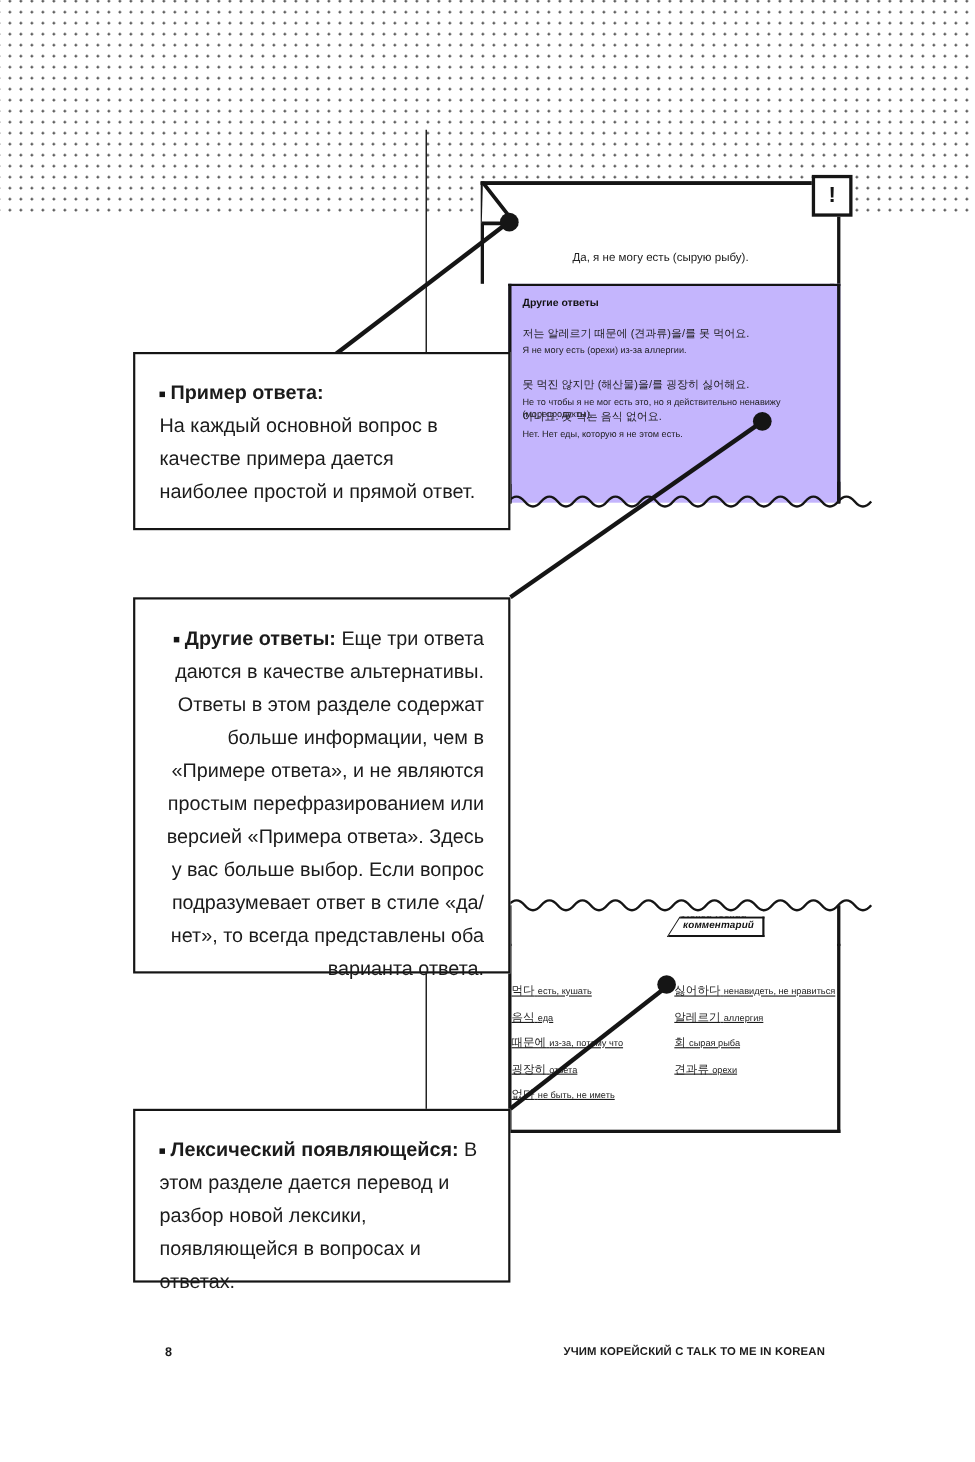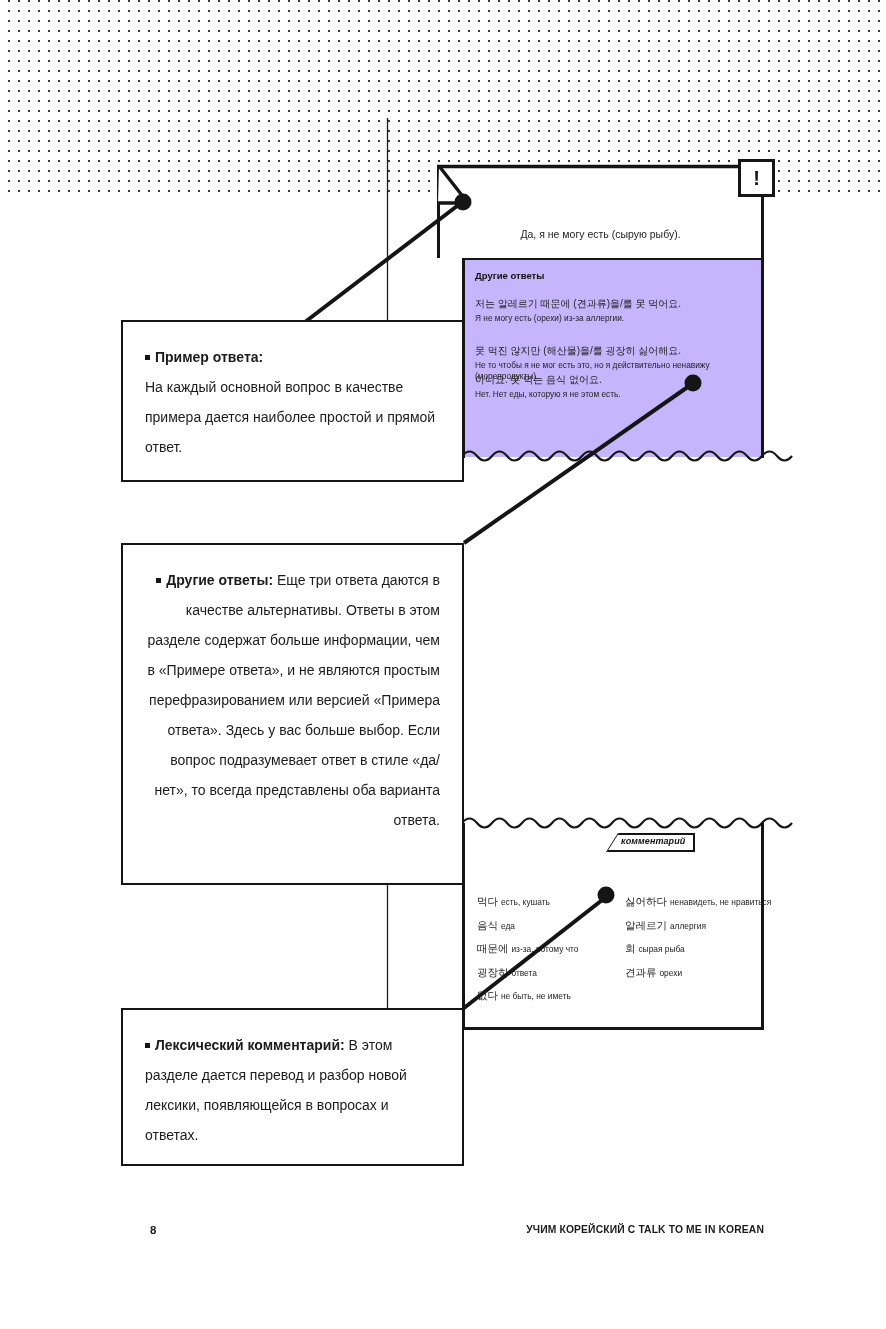--- a/index.html
+++ b/index.html
@@ -137,37 +137,37 @@
     width:15px; height:19px;
     background:#151515;
     clip-path:polygon(12px 0, 15px 0, 3px 19px, 0 19px);
   }
 
   .vocab-cols{
     position:absolute;
     left:0; top:38px; right:0;
     display:flex;
   }
-  .vocab-col{ width:50%; padding-left:12px; box-sizing:border-box;}
+  .vocab-col{ width:50%; padding-left:0; box-sizing:border-box;text-decoration:underline;}
   .vterm{ font-size:10.5px; line-height:1; margin-bottom:13px; white-space:nowrap;}
   .vterm .kw{ font-size:10.5px; color:#1d1d1d;}
   .vterm .gl{ font-size:8.4px; color:#1d1d1d;}
 
   
   .note{
     position:absolute;
     background:#ffffff;
     border:2.5px solid #151515;
     box-sizing:border-box;
     z-index:5;
     padding:20px 22px 18px 22px;
   }
   .note p{
     margin:0;
-    font-size:14px;
+    font-size:18px;
     line-height:30px;
     color:#1b1b1b;
   }
   .note .bull{
     display:inline-block;
     width:5px; height:5px;
     background:#151515;
     vertical-align:2px;
     margin-right:5px;
   }
@@ -181,21 +181,21 @@
   .footer{
     position:absolute;
     left:0; right:0; top:1224px;
     z-index:5;
   }
   .pg-num{
     position:absolute; left:150px; top:0;
     font-size:11.5px; font-weight:600; color:#1b1b1b;
   }
   .brand{
-    position:absolute; right:122px; top:0;
+    position:absolute; right:136px; top:0;
     font-size:10.3px; font-weight:700; letter-spacing:0.15px; color:#1b1b1b;
   }
 </style>
 </head>
 <body>
 
 <div id="page">
 
   <div class="dot-field"></div>
 
@@ -279,21 +279,21 @@
 
   <div class="note" id="note-other">
     <p>
       <span class="bull"></span><b>Другие ответы:</b>
       <span>Еще три ответа даются в качестве альтернативы. Ответы в этом разделе содержат больше информации, чем в «Примере ответа», и не являются простым перефразированием или версией «Примера ответа». Здесь у вас больше выбор. Если вопрос подразумевает ответ в стиле «да/нет», то всегда представлены оба варианта ответа.</span>
     </p>
   </div>
 
   <div class="note" id="note-vocab">
     <p>
-      <span class="bull"></span><b>Лексический комментарий:</b>
+      <span class="bull"></span><b>Лексический появляющейся:</b>
       <span>В этом разделе дается перевод и разбор новой лексики, появляющейся в вопросах и ответах.</span>
     </p>
   </div>
 
   <svg class="overlay" viewBox="0 0 886 1329">
 
     <line x1="305" y1="322" x2="461" y2="203" stroke="#151515" stroke-width="4"></line>
     <circle cx="463" cy="202" r="8.5" fill="#151515"></circle>
 
     <line x1="464" y1="543" x2="692" y2="384" stroke="#151515" stroke-width="4"></line>

